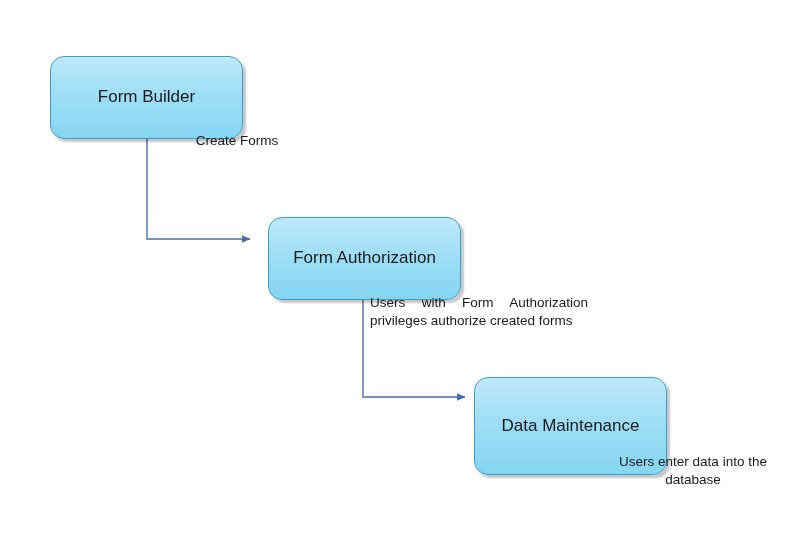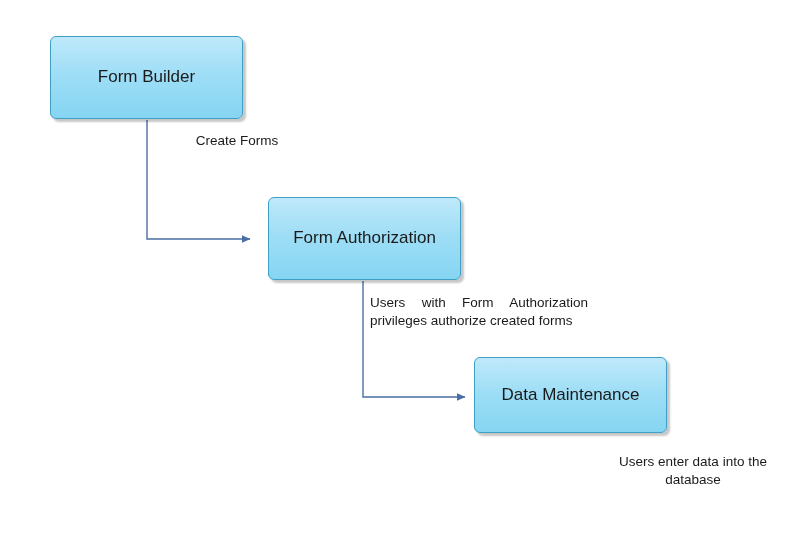--- a/index.html
+++ b/index.html
@@ -16,41 +16,42 @@
   }
   #canvas {
     position: absolute;
     left: 0; top: 0;
     width: 790px;
     height: 536px;
   }
   .node {
     position: absolute;
     box-sizing: border-box;
-    border-radius: 6px;
+    border-radius: 14px;
     border: 1px solid #3f9fc4;
     background: linear-gradient(to bottom, #bfe9fa 0%, #9fdef6 45%, #85d5f2 100%);
     box-shadow: 3px 3px 2px rgba(0,0,0,0.22);
     display: flex;
     align-items: center;
     justify-content: center;
     color: #1a1a1a;
     font-size: 17px;
     line-height: 1.2;
     text-align: center;
     white-space: nowrap;
+    margin-top: 20px;
   }
   #node-form-builder {
     left: 50px; top: 36px; width: 193px; height: 83px;
   }
   #node-form-authorization {
     left: 268px; top: 197px; width: 193px; height: 83px;
   }
   #node-data-maintenance {
-    left: 474px; top: 357px; width: 193px; height: 76px; text-align: right;
+    left: 474px; top: 357px; width: 193px; height: 98px; text-align: right;
   }
   .edge-label {
     position: absolute;
     color: #1a1a1a;
     font-size: 13.5px;
     line-height: 18px;
     text-align: center;
     white-space: pre-line;
   }
   #label-create-forms {

